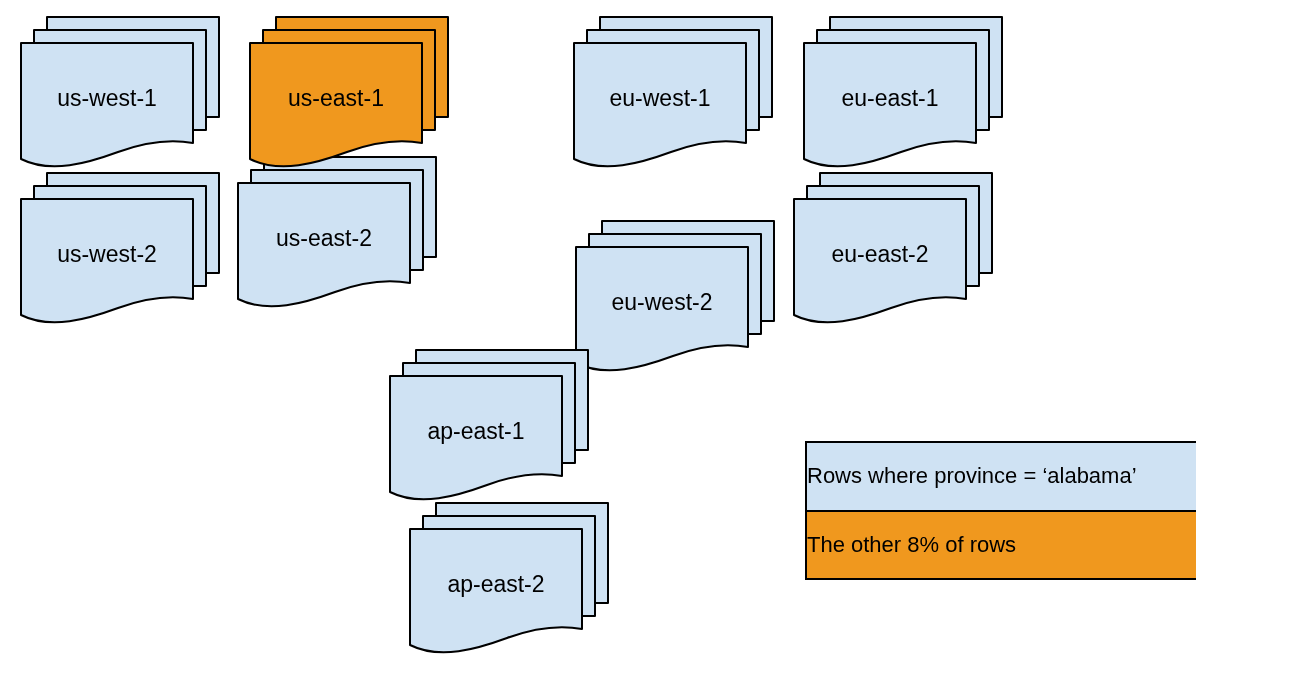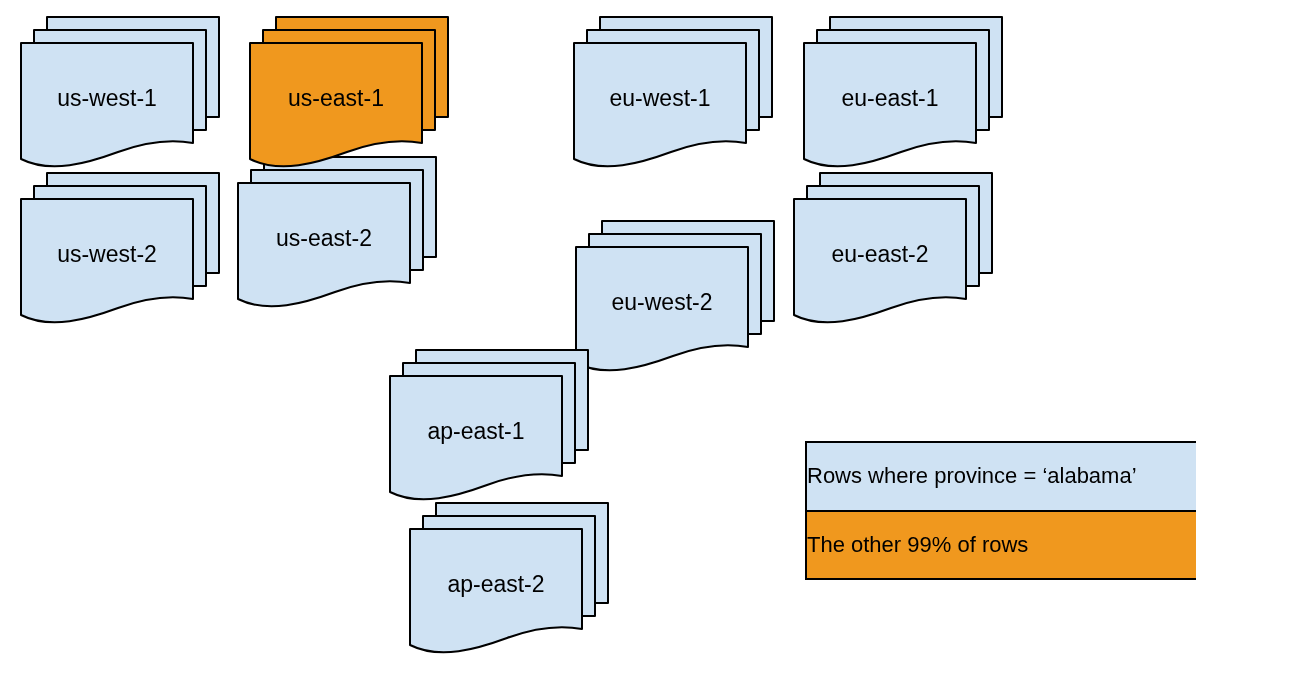--- a/index.html
+++ b/index.html
@@ -149,17 +149,17 @@
       <path class="doc" transform="translate(0,26)" d="M 0 0 L 172 0 L 172 100 C 150 96 127 98 97 109 C 67 120 30 131 0 116 Z"></path>
       <text x="86" y="89" text-anchor="middle">ap-east-2</text>
     </svg>
   </div>
 
   <div class="legend">
     <div class="legend-row blue">
       <span>Rows where province = ‘alabama’</span>
     </div>
     <div class="legend-row orange">
-      <span>The other 99% of rows</span>
+      <span>The other 8% of rows</span>
     </div>
   </div>
 
 </div>
 
 </body></html>

